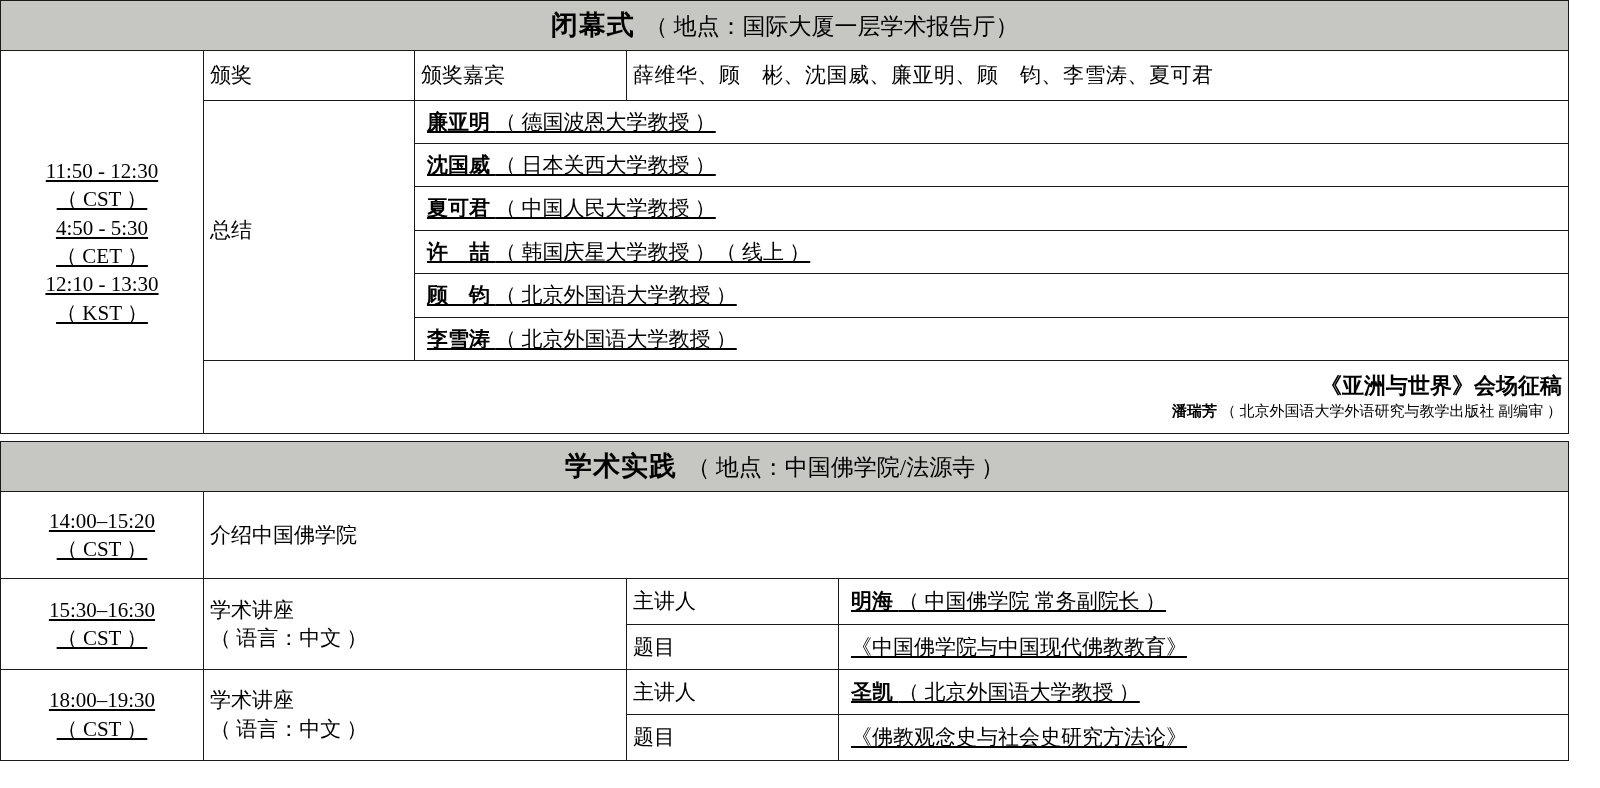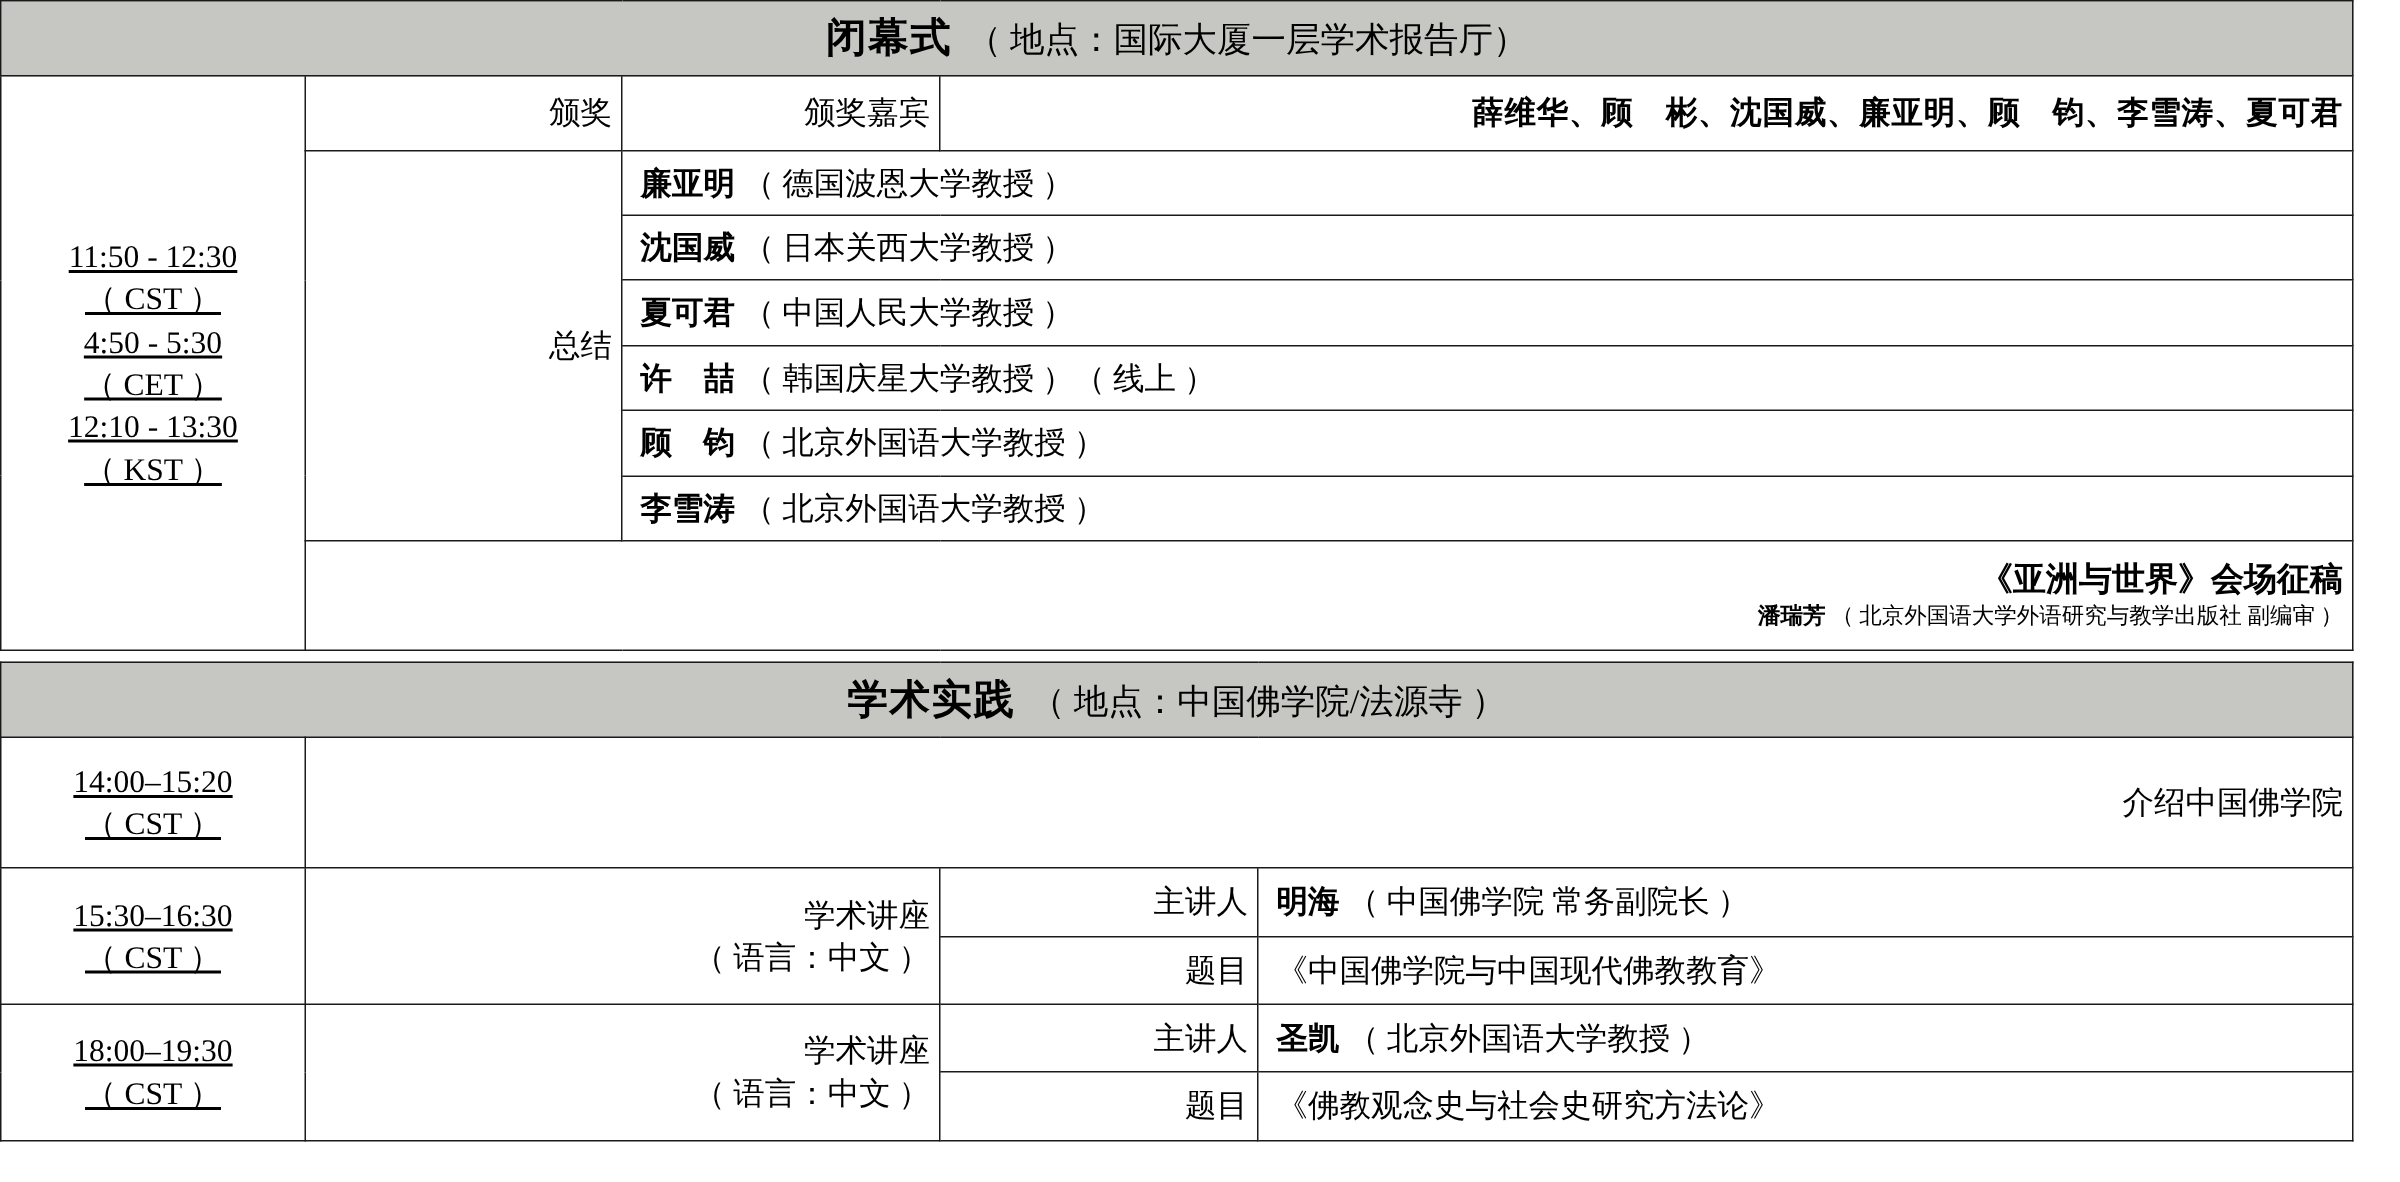--- a/index.html
+++ b/index.html
@@ -49,37 +49,38 @@
     margin-left: 10px;
   }
   .timecell {
     text-align: center;
     font-size: 20px;
     padding: 7px 4px !important;
     line-height: 1.5;
     text-decoration: underline;
   }
   .ctr {
-    text-align: right;
+    text-align: left;
   }
   .cellpad {
     padding: 8px 6px !important;
   }
   .rowline {
     padding: 7px 6px 7px 12px !important;
+    text-decoration: underline;
   }
   .nm {
     font-weight: bold;
   }
   .affil {
     font-weight: normal;
   }
   .guests {
-    text-align: right;
-    font-weight: bold;
+    text-align: left;
+    font-weight: normal;
     font-size: 22px;
     padding: 10px 6px !important;
     letter-spacing: 0.5px;
   }
   .callrow {
     text-align: right;
     padding: 10px 6px 12px 6px !important;
     line-height: 1.6;
   }
   .callrow .t1 {

